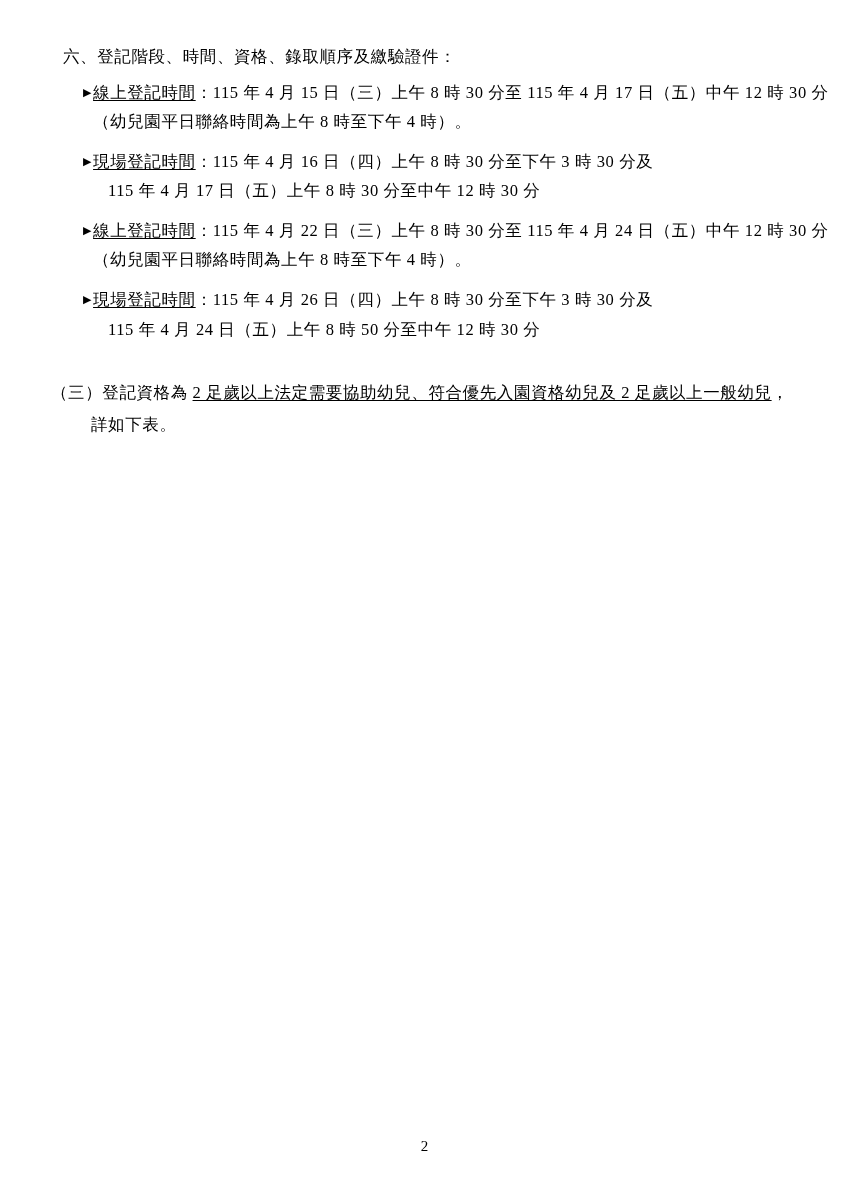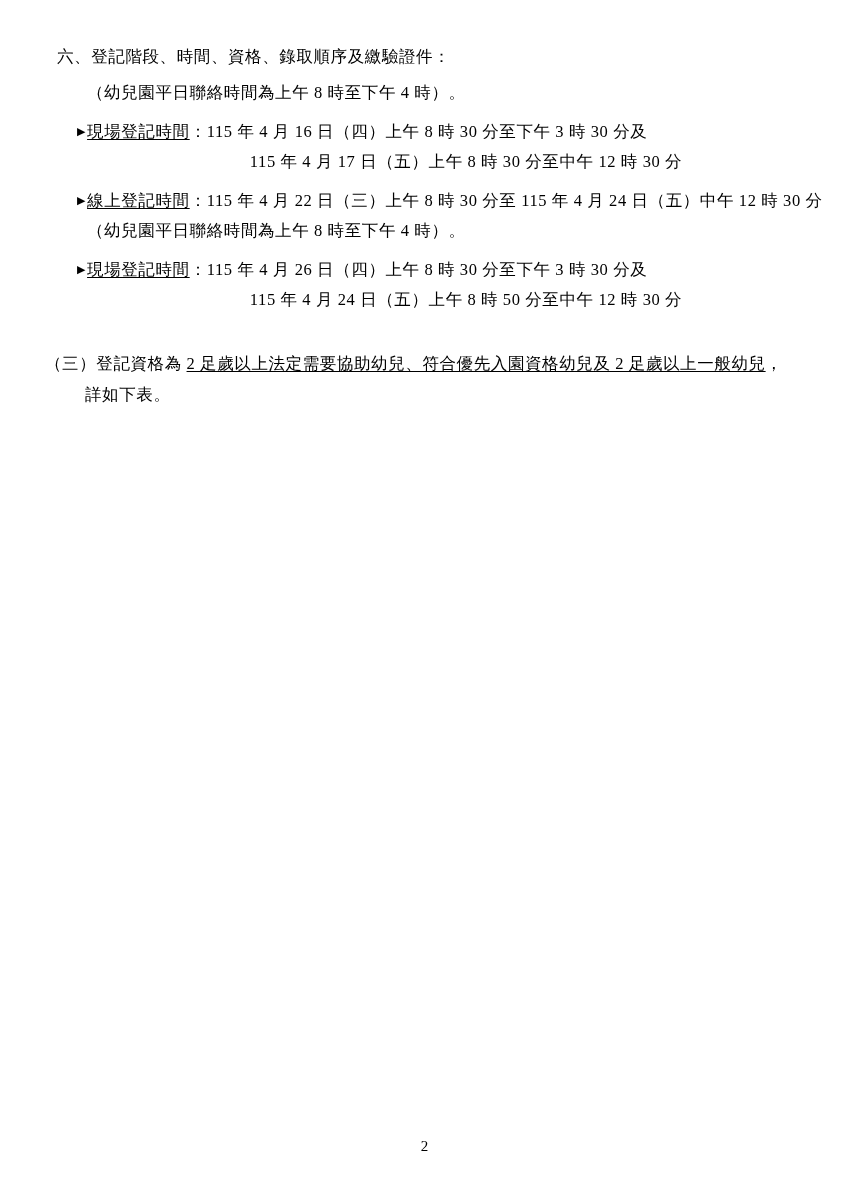--- a/index.html
+++ b/index.html
@@ -17,21 +17,21 @@
   }
   .page {
     position: relative;
     width: 849px;
     height: 1200px;
     box-sizing: border-box;
     padding: 0;
   }
   .doc-body {
     position: absolute;
-    left: 45px;
+    left: 51px;
     top: 44px;
     width: 770px;
   }
   .line {
     font-size: 16.5px;
     line-height: 1.55;
     letter-spacing: 0.6px;
     white-space: nowrap;
   }
   .lv0 {            
@@ -44,23 +44,22 @@
   }
   .lv2 {            
     margin-left: 32px;
     margin-bottom: 4px;
   }
   .lv3 {            
     margin-left: 42px;
     margin-bottom: 4px;
   }
   .lv3b {
-    margin-left: 72px;
+    margin-left: 57px;
     margin-bottom: 4px;
-    text-align: center;
   }
   .lv1-cont {
     margin-left: 40px;
     margin-bottom: 0;
   }
   .gap-sm { height: 10px; }
   .gap-md { height: 34px; }
   .bullet {
     font-size: 11px;
     vertical-align: 2px;
@@ -82,20 +81,23 @@
 </style>
 </head>
 <body>
 
 <div class="page">
   <div class="doc-body">
 
     <div class="line lv0">六、登記階段、時間、資格、錄取順序及繳驗證件：</div>
 
 
+    <div class="line lv2">
+      <span class="bullet">▶</span><span class="u">線上登記時間</span><span>：115 年 4 月 15 日（三）上午 8 時 30 分至 115 年 4 月 17 日（五）中午 12 時 30 分</span>
+    </div>
     <div class="line lv3">（幼兒園平日聯絡時間為上午 8 時至下午 4 時）。</div>
 
     <div class="gap-sm"></div>
 
     <div class="line lv2">
       <span class="bullet">▶</span><span class="u">現場登記時間</span><span>：115 年 4 月 16 日（四）上午 8 時 30 分至下午 3 時 30 分及</span>
     </div>
     <div class="line lv3b">115 年 4 月 17 日（五）上午 8 時 30 分至中午 12 時 30 分</div>
 
     <div class="gap-sm"></div>

